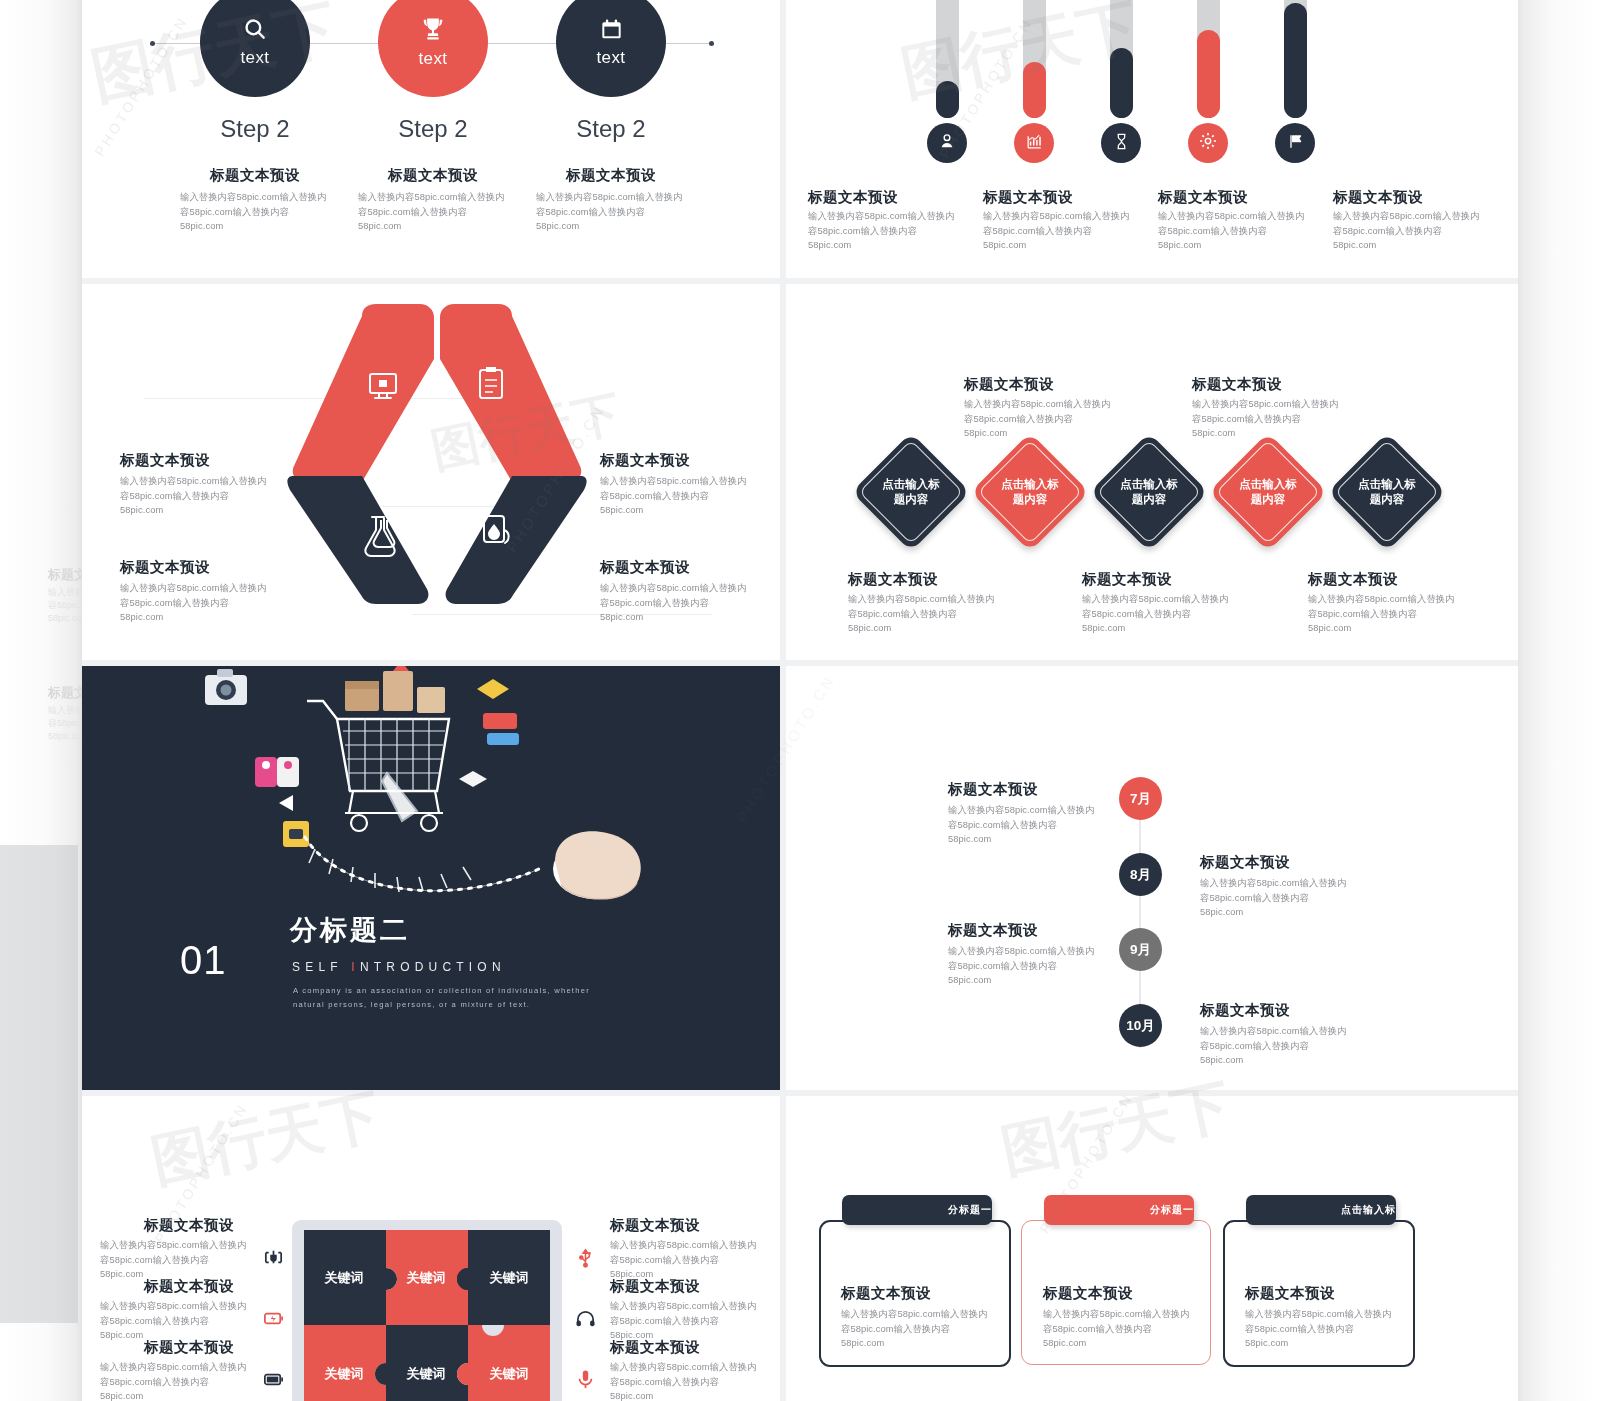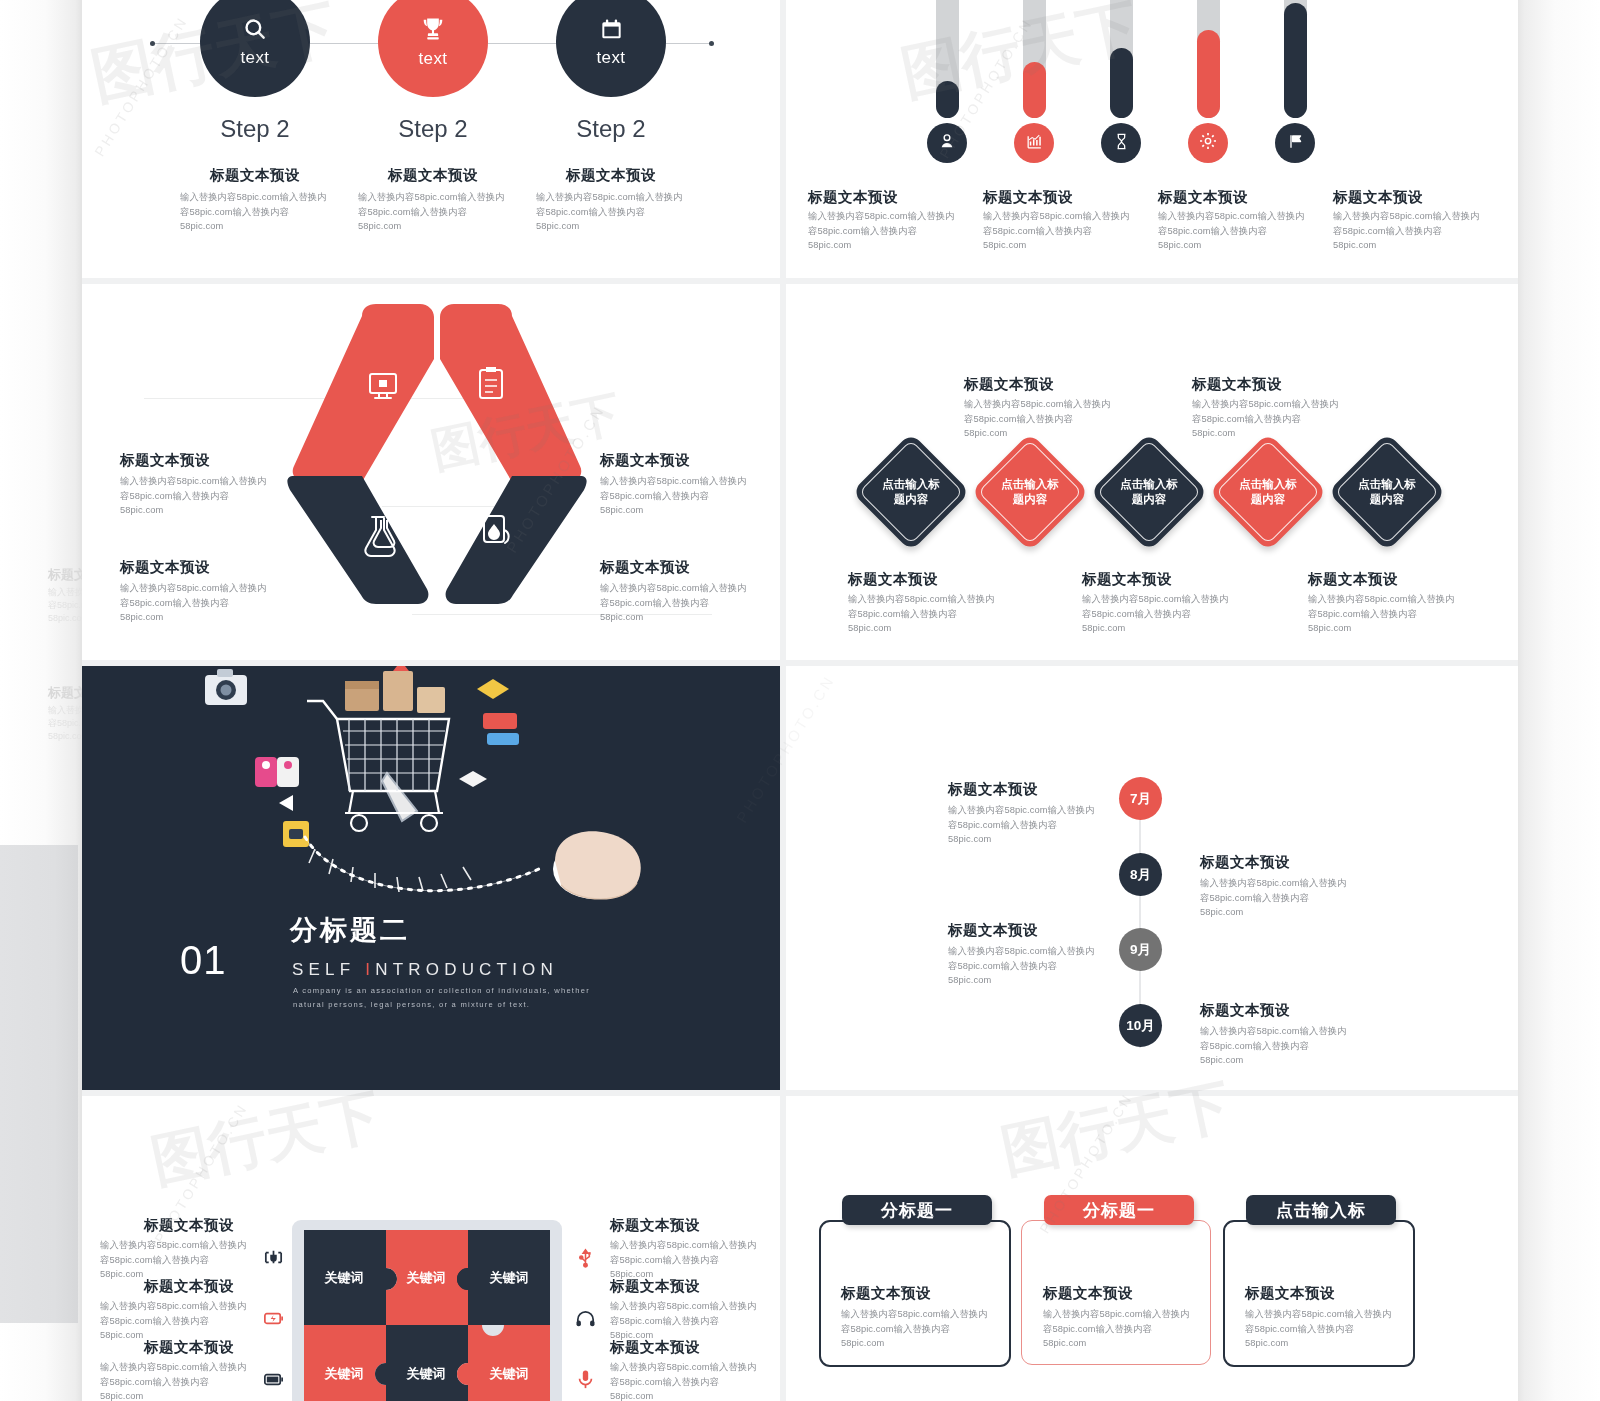--- a/index.html
+++ b/index.html
@@ -53,37 +53,37 @@
     box-shadow:3px 3px 6px rgba(0,0,0,.18);}
   .dmd .inner{transform:rotate(-45deg);color:#fff;font-size:11.5px;font-weight:bold;
     line-height:15px;text-align:center;width:86px;}
   .dmd::before{content:"";position:absolute;inset:5px;border:1.6px solid rgba(255,255,255,.85);
     border-radius:8px;}
 
   
   #p5{background:#222c3a;}
   .sec-num{position:absolute;color:#ffffff;font-size:40px;letter-spacing:1px;font-weight:300;}
   .sec-cn{position:absolute;color:#ffffff;font-size:27px;font-weight:bold;letter-spacing:3px;}
-  .sec-en{position:absolute;color:#e9eaec;font-size:17px;letter-spacing:5.2px;}
+  .sec-en{position:absolute;color:#e9eaec;font-size:12px;letter-spacing:5.2px;}
   .sec-en .hl{color:#e8574f;}
   .sec-desc{position:absolute;color:#b7bcc4;font-size:7.6px;letter-spacing:1.25px;line-height:14px;width:320px;}
 
   
   .tl-spine{position:absolute;width:2px;background:#e7e8ea;}
   .tl-node{position:absolute;width:43px;height:43px;border-radius:50%;
     display:flex;align-items:center;justify-content:center;color:#fff;
     font-size:13.5px;font-weight:bold;}
 
   
   .dev-frame{position:absolute;background:#dfe3e9;border-radius:9px;}
   .puz{position:absolute;}
 
   
   .tab-pill{position:absolute;height:30px;border-radius:7px;display:flex;
-    align-items:center;justify-content:center;color:#fff;font-size:17px;
+    align-items:center;justify-content:flex-end;color:#fff;font-size:10px;
     font-weight:bold;letter-spacing:1px;box-shadow:2px 3px 5px rgba(0,0,0,.17);}
   .card-box{position:absolute;border-radius:11px;background:#fff;}
 
   
   .wm{position:absolute;color:rgba(120,120,120,.10);font-weight:bold;pointer-events:none;}
   .wm2{position:absolute;color:rgba(120,120,120,.13);pointer-events:none;letter-spacing:3px;}
 </style>
 </head>
 <body>
 

